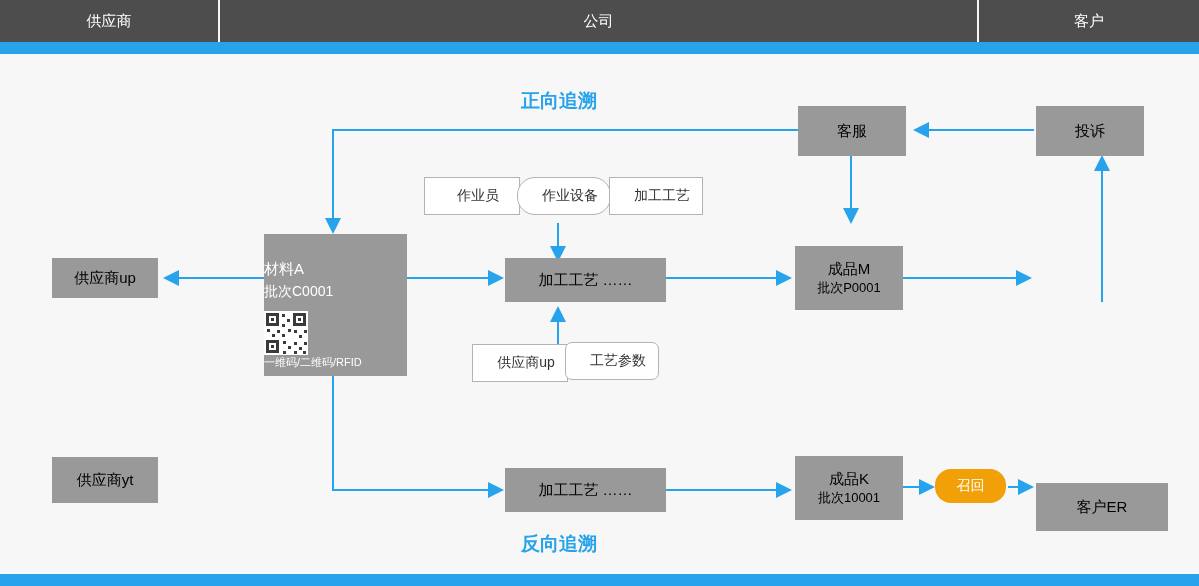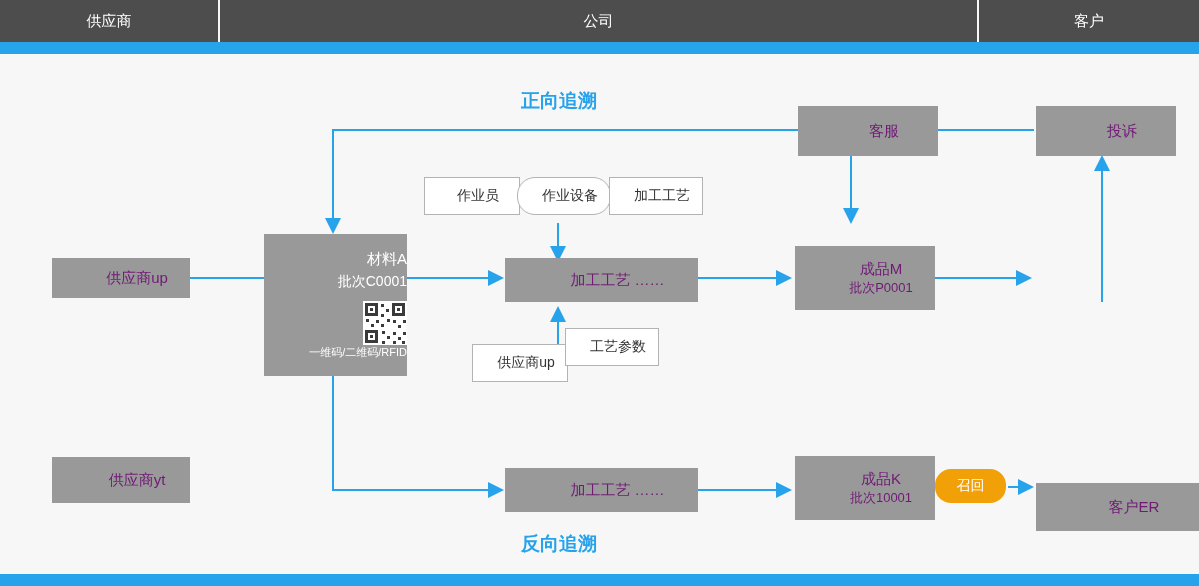--- a/index.html
+++ b/index.html
@@ -33,41 +33,41 @@
     position:absolute;left:0;top:42px;width:1199px;height:12px;background:#27a3eb;
   }
   .blue-bar-bottom{
     position:absolute;left:0;top:574px;width:1199px;height:12px;background:#27a3eb;
   }
   .canvas{
     position:absolute;left:0;top:54px;width:1199px;height:520px;background:#f7f7f7;
   }
   
   .node{
-    position:absolute;background:#999999;color:#701a75;
+    position:absolute;background:#999999;color:#000000;
     display:flex;flex-direction:column;align-items:center;justify-content:center;
-    font-size:15px;line-height:1.45;text-align:center;padding-left:32px;
+    font-size:15px;line-height:1.45;text-align:center;
   }
   .node .sub{font-size:13px;}
   
   .wbox{
     position:absolute;background:#ffffff;border:1px solid #b3b3b3;
     color:#333333;font-size:14px;
     display:flex;align-items:center;justify-content:center;padding-left:12px;
   }
   
   .title{
     position:absolute;color:#27a3eb;font-size:19px;font-weight:bold;
     white-space:nowrap;
   }
   
   .matnode{
     position:absolute;background:#999999;color:#fff;
-    display:flex;flex-direction:column;align-items:flex-end;
-    padding-top:16px;box-sizing:border-box;
+    display:flex;flex-direction:column;align-items:flex-start;
+    padding-top:26px;box-sizing:border-box;
   }
   .matnode .l1{font-size:15px;}
   .matnode .l2{font-size:14px;margin-top:4px;}
   .matnode .code{font-size:11px;color:#ffffff;}
   .qr{
     width:44px;height:44px;margin-top:10px;background:#ffffff;
     position:relative;
   }
   .qr i{position:absolute;background:#3a3a3a;display:block;}
   
@@ -191,21 +191,21 @@
   <div class="wbox" style="left:517px;top:123px;width:80px;height:36px;border-radius:18px;">
     <span>作业设备</span>
   </div>
   <div class="wbox" style="left:609px;top:123px;width:80px;height:36px;">
     <span>加工工艺</span>
   </div>
 
   <div class="wbox" style="left:472px;top:290px;width:82px;height:36px;">
     <span>供应商up</span>
   </div>
-  <div class="wbox" style="left:565px;top:274px;width:80px;height:36px;">
+  <div class="wbox" style="left:565px;top:288px;width:80px;height:36px;border-radius:7px;">
     <span>工艺参数</span>
   </div>
 
   <div class="node" style="left:505px;top:204px;width:161px;height:44px;">
     <span>加工工艺  ……</span>
   </div>
 
   <div class="node" style="left:505px;top:414px;width:161px;height:44px;">
     <span>加工工艺  ……</span>
   </div>

